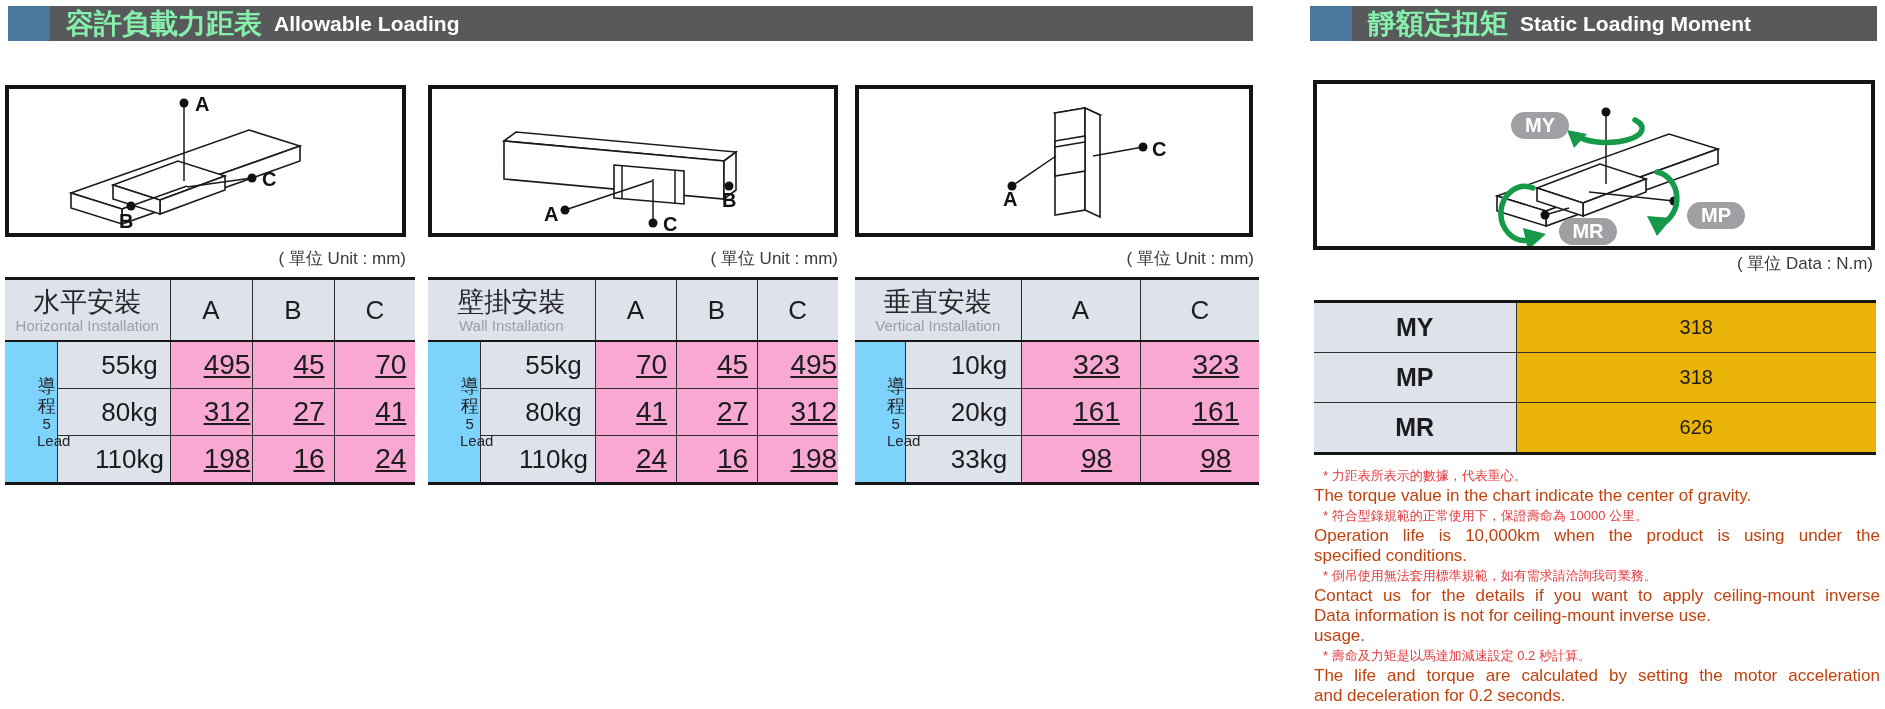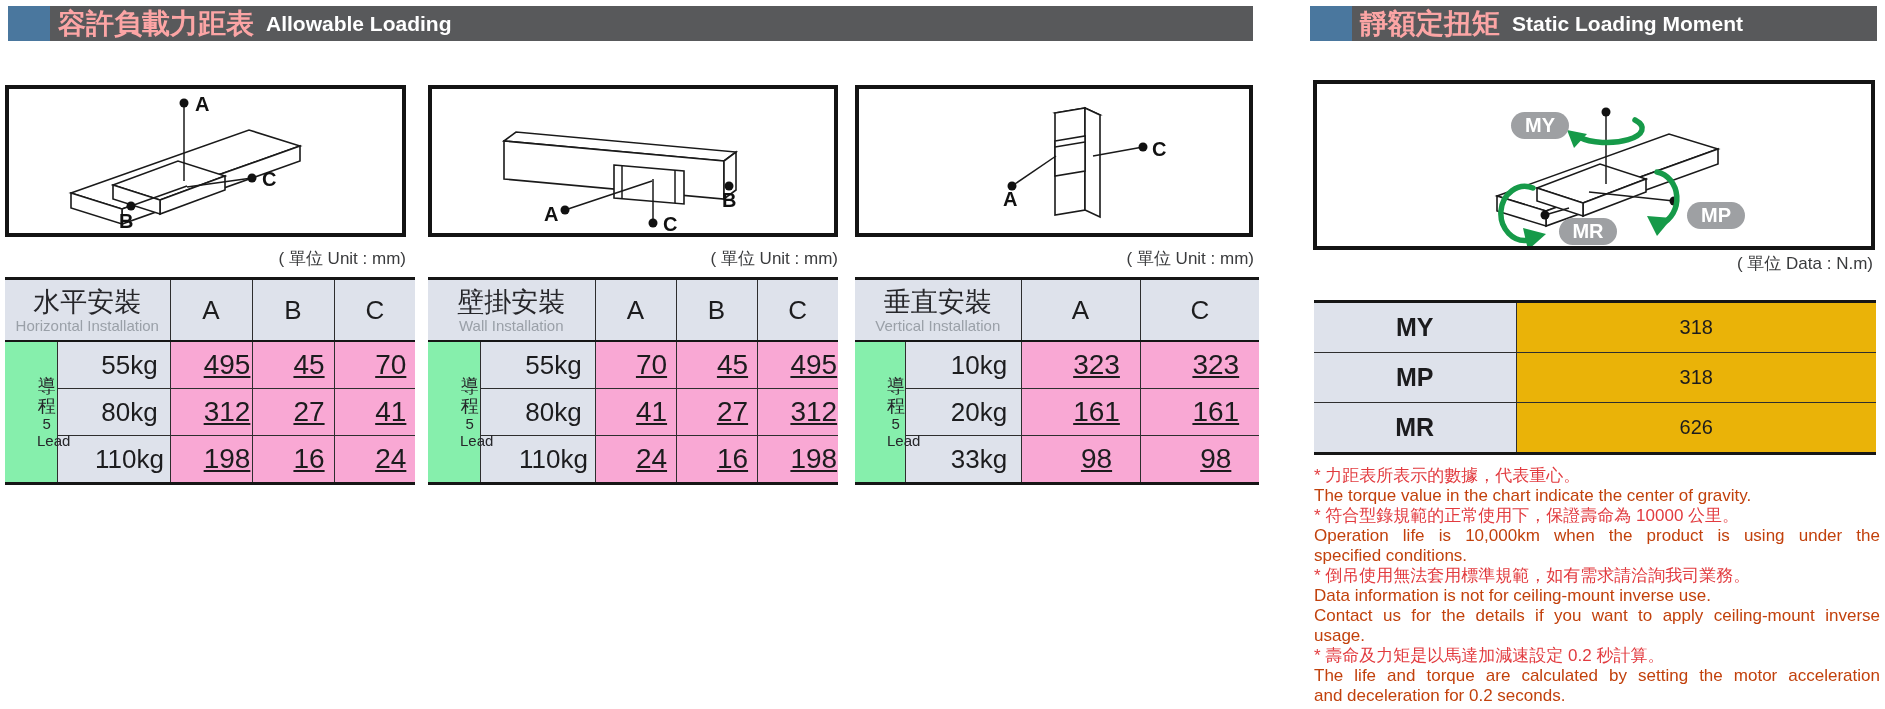--- a/index.html
+++ b/index.html
@@ -9,21 +9,21 @@
     background:#ffffff;
     overflow:hidden;
     font-family:"Liberation Sans", sans-serif;
     color:#1C1C1E;
   }
   
   .hdr-bar{position:absolute;top:6px;height:35px;background:#58595B;display:flex;align-items:center;}
   .hdr-bar.left{left:8px;width:1245px;}
   .hdr-bar.right{left:1310px;width:567px;}
   .hdr-sq{width:42px;height:35px;background:#4A779E;flex:0 0 auto;}
-  .hdr-zh{color:#fca5a5;font-weight:bold;font-size:28px;margin-left:8px;white-space:nowrap;}
+  .hdr-zh{color:#86efac;font-weight:bold;font-size:28px;margin-left:16px;white-space:nowrap;}
   .hdr-en{color:#fff;font-weight:bold;font-size:21px;margin-left:12px;white-space:nowrap;}
   
   .diagbox{position:absolute;background:#fff;border:4px solid #141414;}
   .diagbox svg{display:block;width:100%;height:100%;}
   .box1{left:5px;top:85px;width:393px;height:144px;}
   .box2{left:428px;top:85px;width:402px;height:144px;}
   .box3{left:855px;top:85px;width:390px;height:144px;}
   .box4{left:1313px;top:80px;width:554px;height:162px;}
   .art path{fill:#fff;stroke:#1a1a1a;stroke-width:1.6;}
   .art line{stroke:#1a1a1a;stroke-width:1.5;}
@@ -49,32 +49,32 @@
   table.dtable tr.drow td{height:46px;padding-left:32px;}
   .t1{left:5px;top:277px;width:410px;}
   .t2{left:428px;top:277px;width:410px;}
   .t3{left:855px;top:277px;width:404px;}
   .title-zh{font-size:27px;color:#26262a;line-height:30px;}
   .title-en{font-size:15px;color:#9AA0A8;line-height:17px;}
   .colhead{font-size:26px;color:#1C1C1E;}
   .shade{background:#DEE2EB;}
   .load{font-size:26px;}
   .val{font-size:28px;background:#f9a8d4;text-decoration:underline;}
-  .leadcell{background:#86efac;}
+  .leadcell{background:#7dd3fc;}
   .lead-zh{font-size:18px;line-height:20px;color:#26262a;}
   .lead-num{font-size:15px;line-height:16px;color:#26262a;}
   .lead-en{font-size:15px;line-height:17px;color:#26262a;}
   
   .tm{left:1314px;top:300px;width:562px;}
   .tm td{height:49px;}
   .mlabel{font-size:25px;font-weight:bold;background:#DEE2EB;}
   .mval{font-size:20px;background:#eab308;margin-left:46px;}
   
   .notes{position:absolute;left:1314px;top:466px;width:566px;}
-  .nzh{color:#E23B3F;font-size:17px;line-height:20px;white-space:nowrap;}
+  .nzh{color:#E23B3F;font-size:13px;line-height:20px;white-space:nowrap;margin-left:9px;}
   .nen{color:#c2410c;font-size:17px;line-height:20px;}
   .j{text-align:justify;text-align-last:justify;}
 </style>
 </head>
 <body>
 
 <div class="hdr-bar left">
   <div class="hdr-sq"></div>
   <span class="hdr-zh">容許負載力距表</span>
   <span class="hdr-en">Allowable Loading</span>
@@ -334,19 +334,19 @@
 </tbody>
   </table>
 
 <div class="notes">
   <div class="nzh">* 力距表所表示的數據，代表重心。</div>
   <div class="nen">The torque value in the chart indicate the center of gravity.</div>
   <div class="nzh">* 符合型錄規範的正常使用下，保證壽命為 10000 公里。</div>
   <div class="nen j">Operation life is 10,000km when the product is using under the</div>
   <div class="nen">specified conditions.</div>
   <div class="nzh">* 倒吊使用無法套用標準規範，如有需求請洽詢我司業務。</div>
+  <div class="nen j">Contact us for the details if you want to apply ceiling-mount inverse</div>
   <div class="nen">Data information is not for ceiling-mount inverse use.</div>
-  <div class="nen j">Contact us for the details if you want to apply ceiling-mount inverse</div>
   <div class="nen">usage.</div>
   <div class="nzh">* 壽命及力矩是以馬達加減速設定 0.2 秒計算。</div>
   <div class="nen j">The life and torque are calculated by setting the motor acceleration</div>
   <div class="nen">and deceleration for 0.2 seconds.</div>
 </div>
 
 </body></html>

